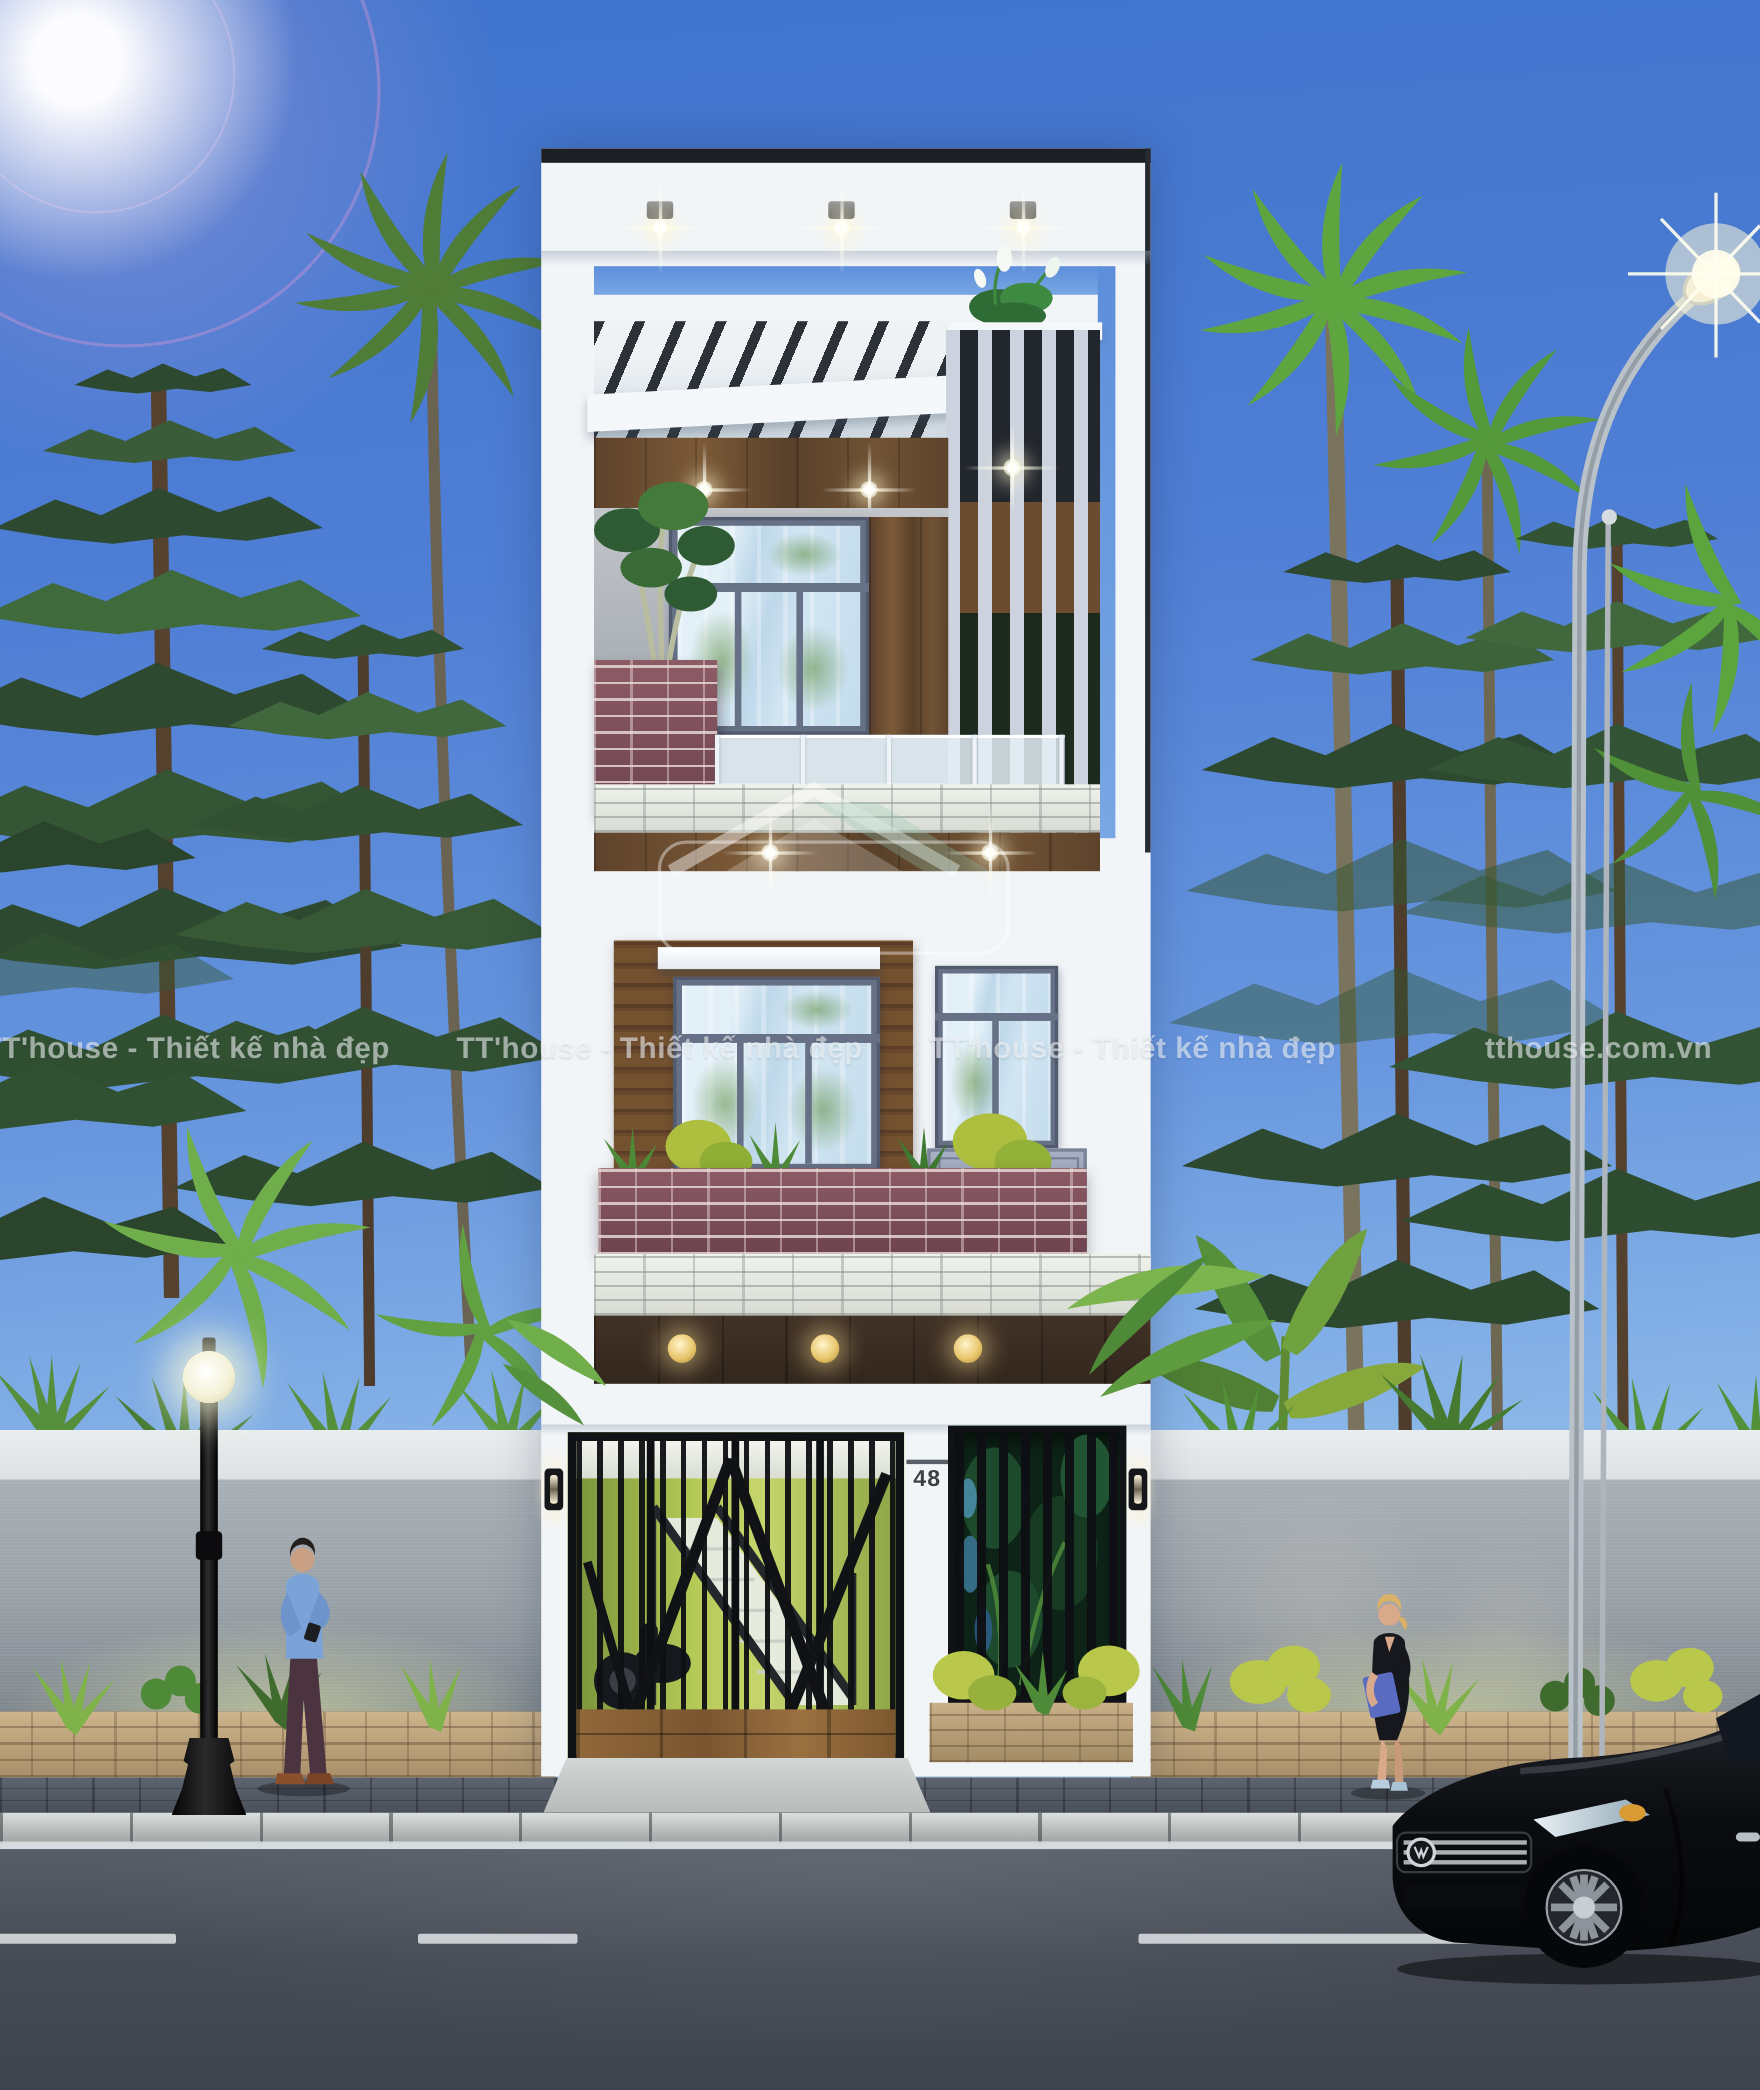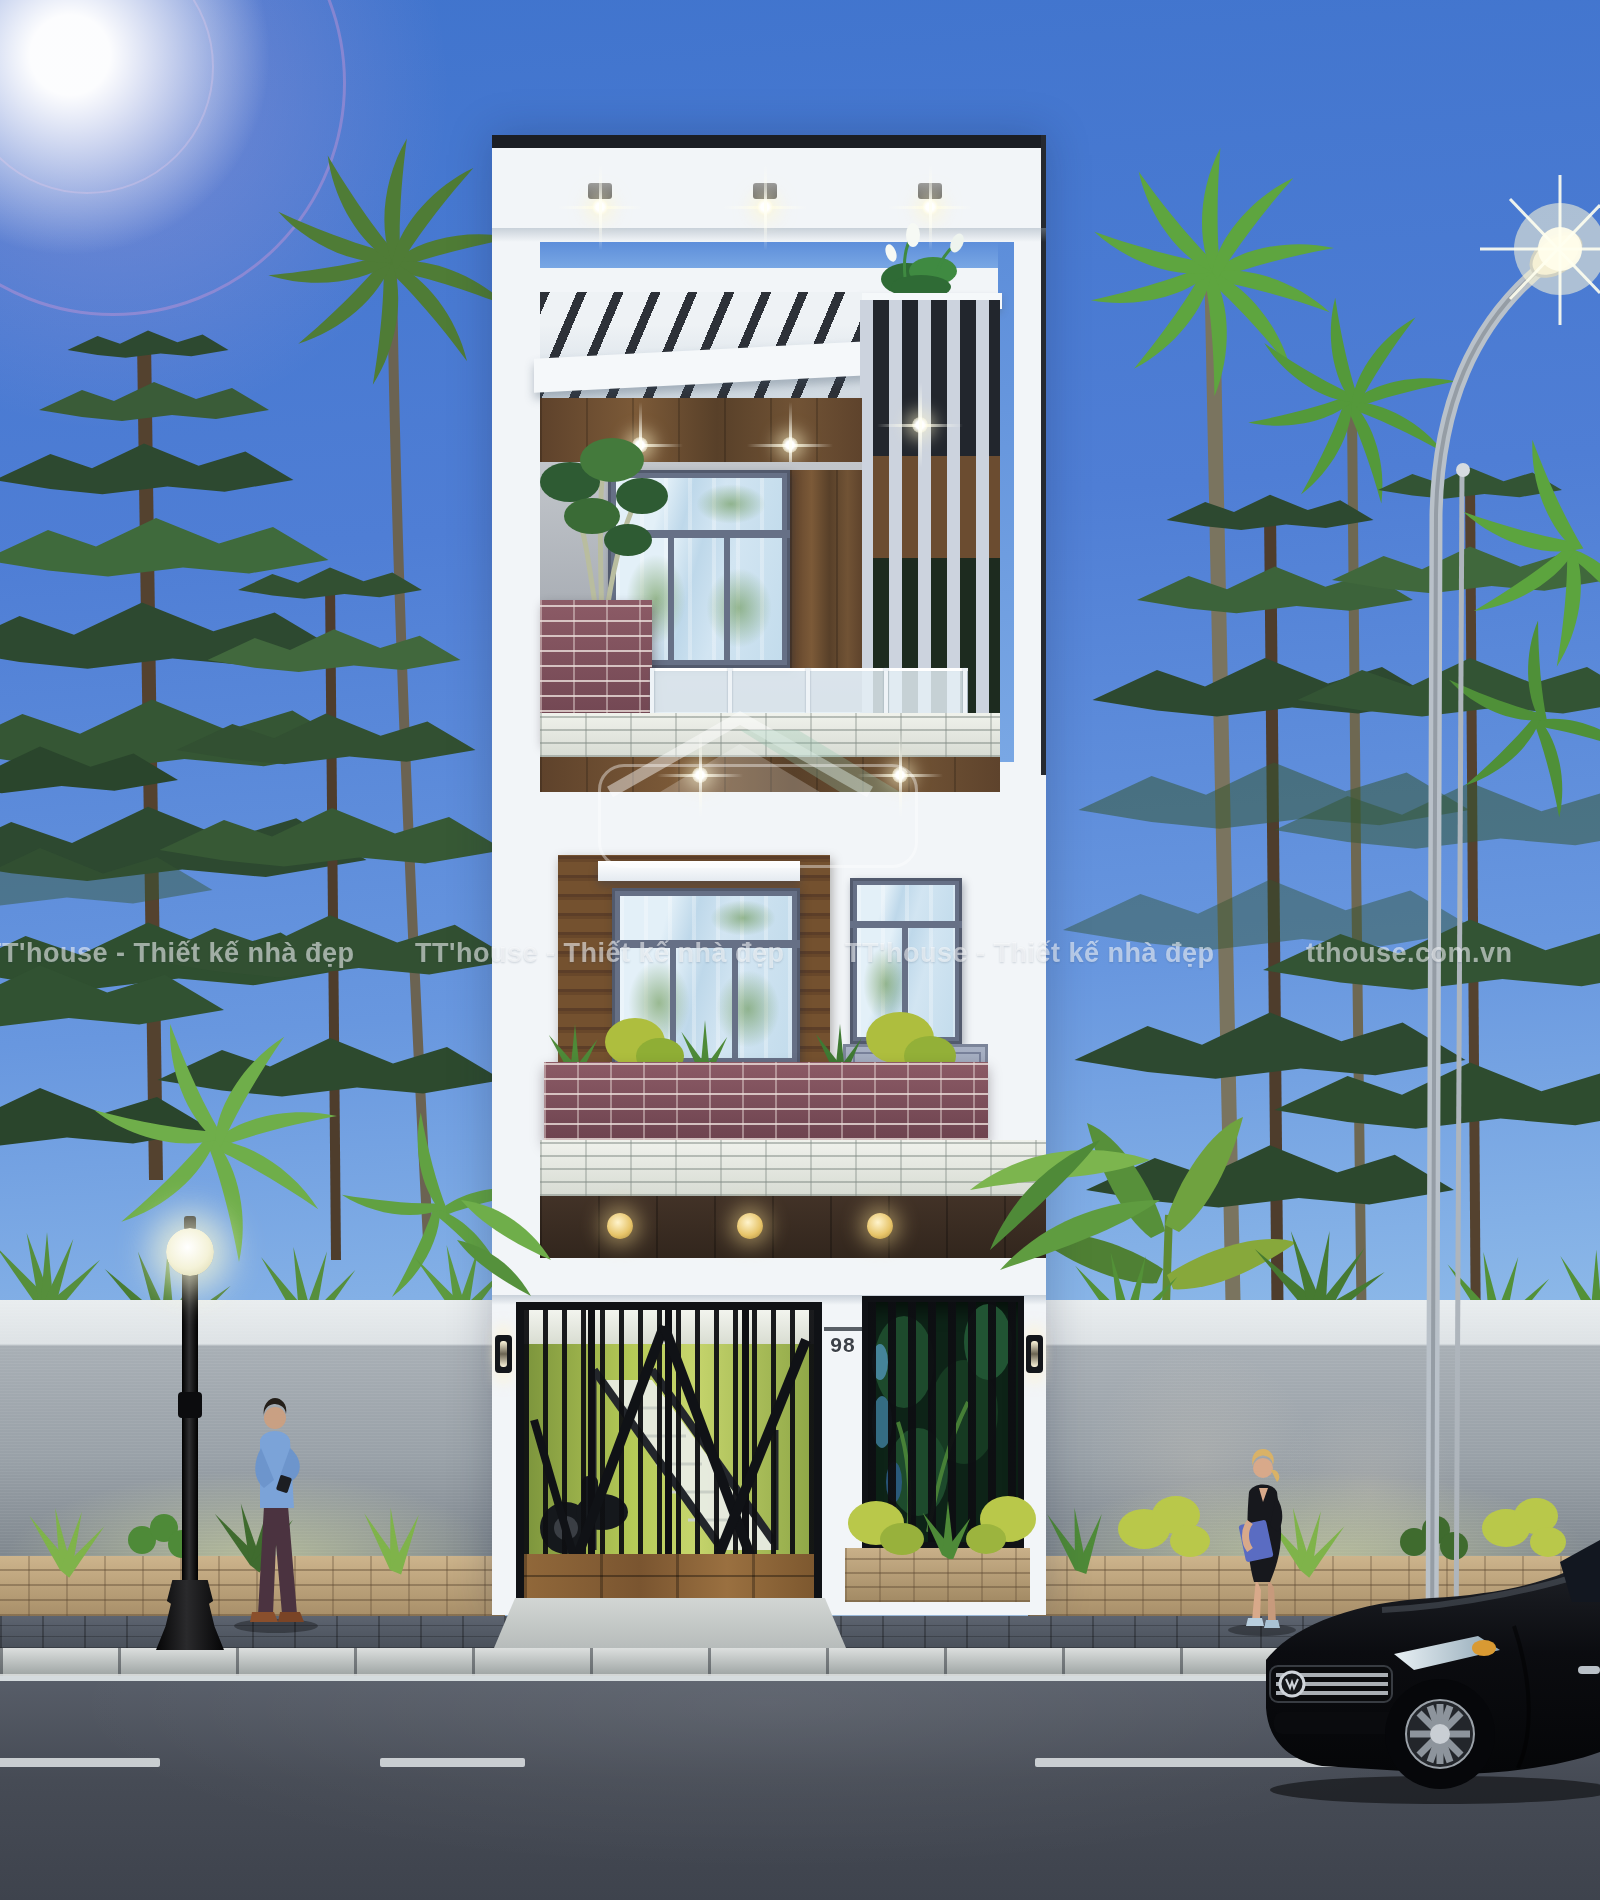--- a/index.html
+++ b/index.html
@@ -611,21 +611,21 @@
           <path d="M40,282 L140,16"></path>
             <path d="M140,16 L240,282"></path>
           <path d="M180,282 L282,30"></path>
             <path d="M10,110 L60,282" stroke-width="8"></path>
         </g>
       </svg>
       <span class="woodrow"></span>
     </div>
 
     <div class="abs plaque" style="left:332px;top:1192px;width:38px;">
-      <span>98</span>
+      <span>48</span>
     </div>
 
     <div class="abs louver" style="left:370px;top:1161px;width:162px;height:252px;">
       <svg class="abs" style="left:6px;top:6px;" width="150" height="240" viewBox="0 0 150 240">
         <g fill="#1d4a2c">
           <ellipse cx="36" cy="60" rx="30" ry="46"></ellipse>
             <ellipse cx="96" cy="110" rx="34" ry="52" fill="#163a22"></ellipse>
           <ellipse cx="50" cy="170" rx="30" ry="44"></ellipse>
             <ellipse cx="120" cy="40" rx="24" ry="38" fill="#215433"></ellipse>
         </g>
@@ -772,21 +772,21 @@
       <line x1="168" y1="168" x2="188" y2="224"></line>
         <line x1="168" y1="224" x2="188" y2="168"></line>
     </g>
     <circle cx="178" cy="196" r="10" fill="#c9ced4"></circle>
     <rect x="316" y="128" width="22" height="8" rx="4" fill="#b9c0c7"></rect>
   </svg>
 
   <div class="abs wm" style="left:-15px;">TT'house - Thiết kế nhà đẹp</div>
   <div class="abs wm" style="left:415px;">TT'house - Thiết kế nhà đẹp</div>
   <div class="abs wm" style="left:845px;">TT'house - Thiết kế nhà đẹp</div>
-  <div class="abs wm" style="left:1306px;">tthouse.com.vn</div>
+  <div class="abs wm" style="left:1350px;">tthouse.com.vn</div>
 
   <svg class="abs" style="left:590px;top:700px;" width="330" height="105" viewBox="0 0 330 105">
     <polyline points="20,92 150,18 280,92" stroke="rgba(255,255,255,.45)" stroke-width="12" fill="none"></polyline>
     <polygon points="150,30 250,92 310,92 208,30" fill="rgba(150,200,175,.30)"></polygon>
     <polygon points="70,92 150,44 230,92" fill="rgba(255,255,255,.22)"></polygon>
   </svg>
   <div class="abs logo-box"></div>
 
 </div>
 

